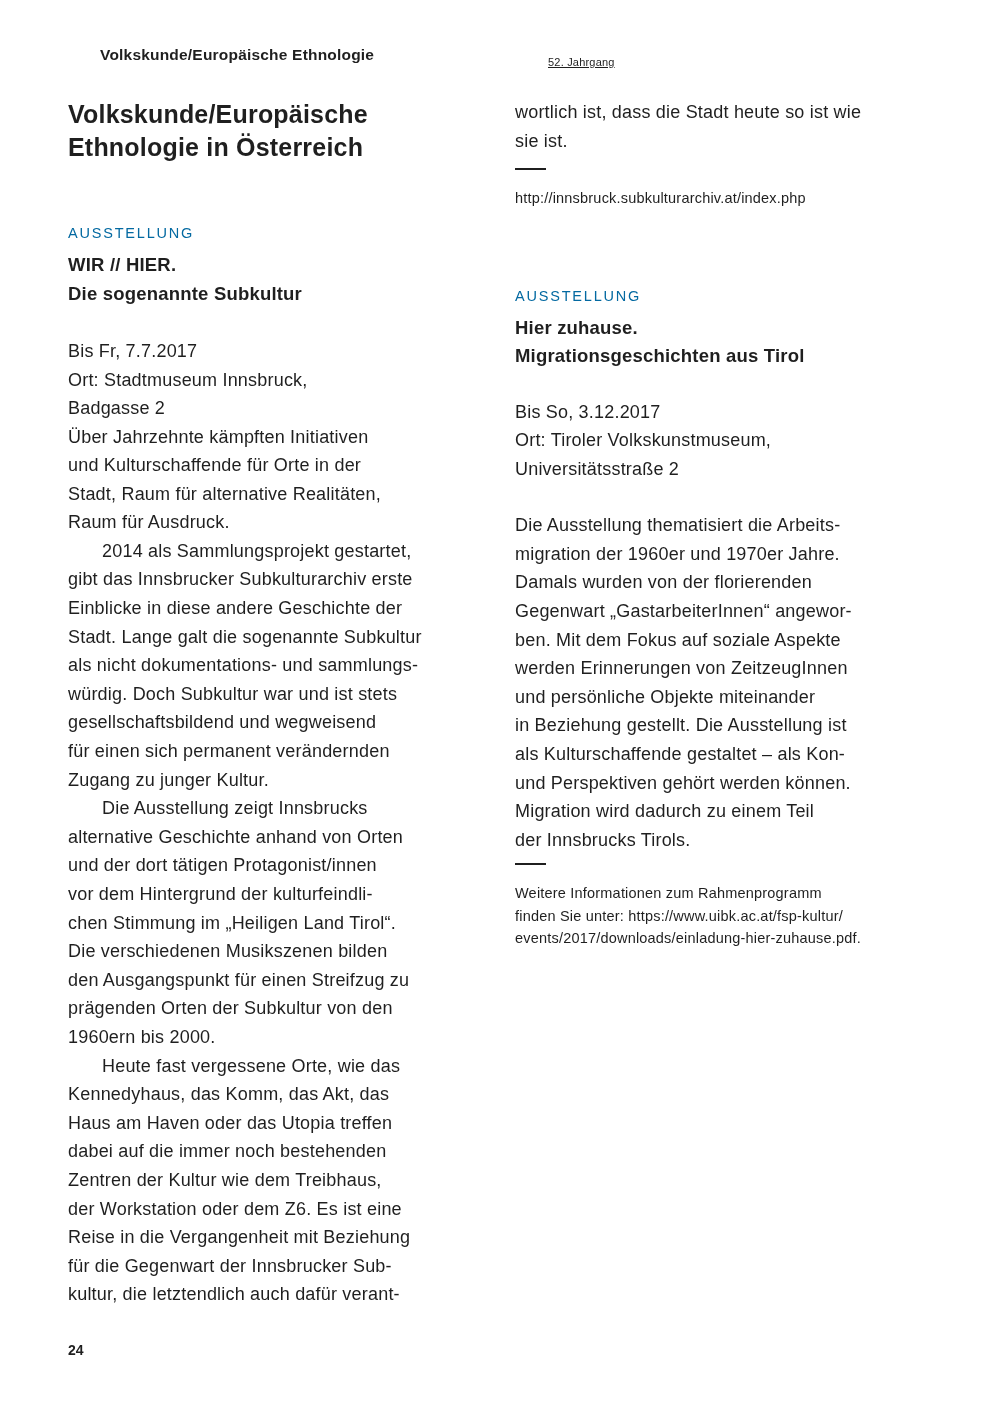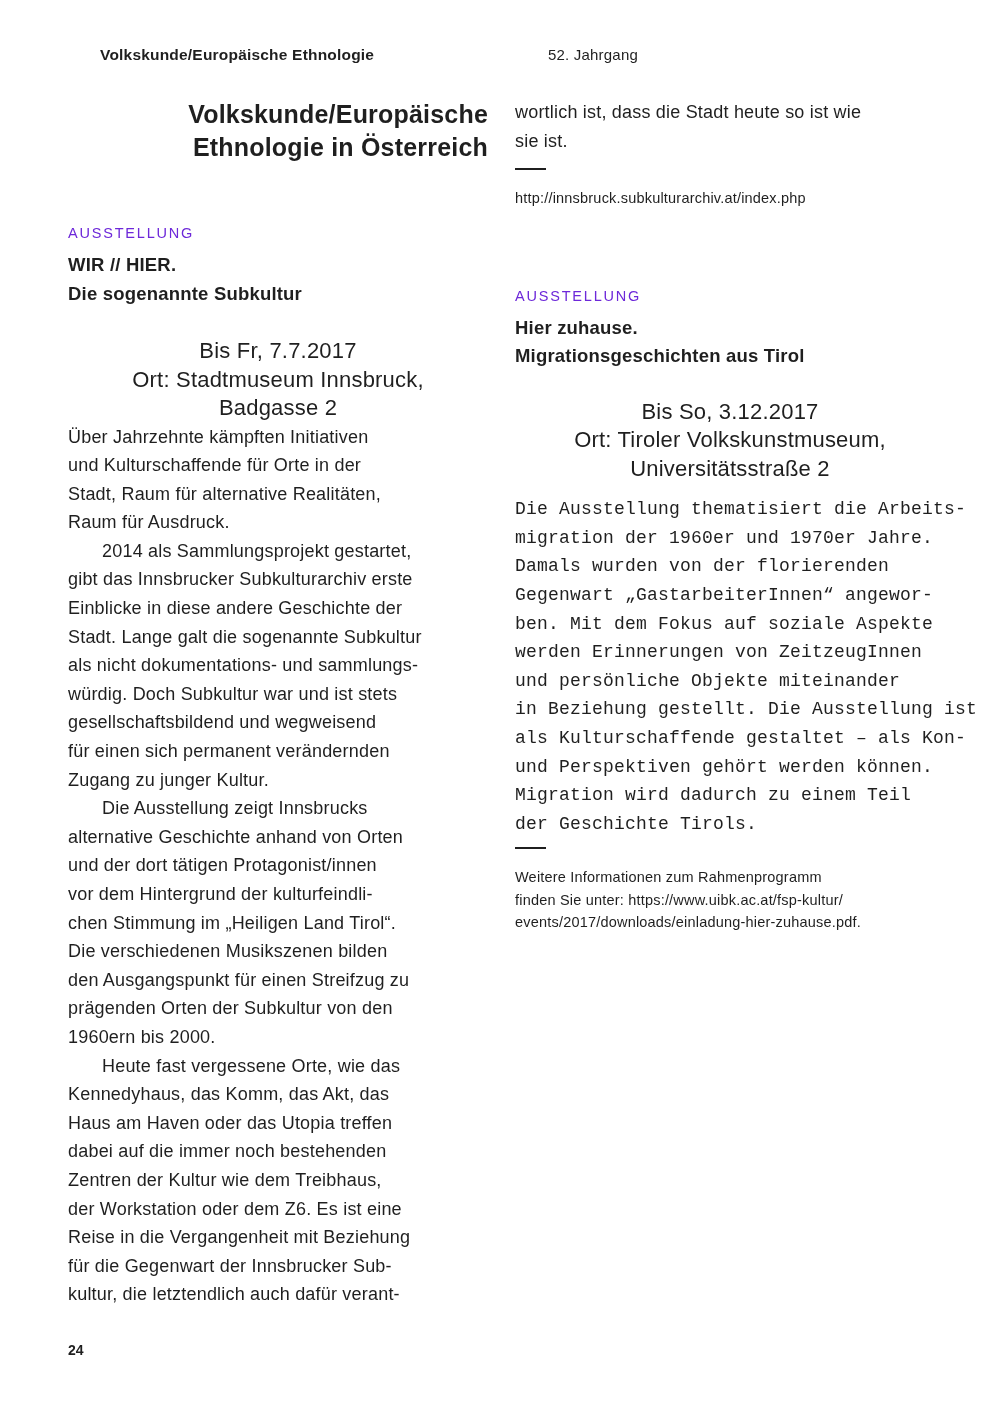--- a/index.html
+++ b/index.html
@@ -10,53 +10,53 @@
     color: #1f1f1f;
     overflow: hidden;
   }
   .page { position: relative; width: 1000px; height: 999px; background: #ffffff; }
 
   .runhead-left {
     position: absolute; left: 100px; top: 46px;
     font-size: 15.5px; font-weight: 700; letter-spacing: 0.2px;
   }
   .runhead-right {
-    position: absolute; left: 548px; top: 46px;
-    font-size: 15px; font-weight: 400; letter-spacing: 0.2px;
+    position: absolute; left: 548px; top: 56px;
+    font-size: 11px; font-weight: 400; letter-spacing: 0.2px; text-decoration: underline;
   }
 
   .col { position: absolute; top: 98px; }
   .col-left  { left: 68px;  width: 420px; }
   .col-right { left: 515px; width: 430px; }
 
   .page-title {
     margin: 0; font-size: 25px; line-height: 33px;
-    font-weight: 700; letter-spacing: 0.2px; text-align: right;
+    font-weight: 700; letter-spacing: 0.2px;
   }
 
   .kicker {
     font-size: 14.5px; line-height: 20px; letter-spacing: 1.8px;
-    color: #6d28d9; font-weight: 400;
+    color: #0369a1; font-weight: 400;
   }
   .col-left  .kicker { margin-top: 59px; }
   .col-right .kicker { margin-top: 76px; }
 
   .exh-title {
     margin: 8px 0 0 0; font-size: 18.5px; line-height: 28.5px;
     font-weight: 700; letter-spacing: 0.2px;
   }
 
-  .meta { font-size: 22px; line-height: 28.5px; letter-spacing: 0.2px; text-align: center; }
+  .meta { font-size: 18px; line-height: 28.5px; letter-spacing: 0.2px; }
   .col-left  .meta { margin-top: 29px; }
   .col-right .meta { margin-top: 27px; }
 
   .body { font-size: 18px; line-height: 28.6px; letter-spacing: 0.2px; }
   .col-left  .body { }
   .col-right .body.continuation { margin-top: 0; }
-  .col-right .body.main { margin-top: 12px; font-family: Liberation Mono, monospace; }
+  .col-right .body.main { margin-top: 28px; }
 
   .line { white-space: nowrap; }
   .line.indent { padding-left: 34px; }
 
   .rule {
     width: 31px; height: 2px; background: #1f1f1f;
   }
   .rule.first  { margin-top: 13px; }
   .rule.second { margin-top: 9px; }
 
@@ -156,21 +156,21 @@
         <div class="line">migration der 1960er und 1970er Jahre.</div>
         <div class="line">Damals wurden von der florierenden</div>
         <div class="line">Gegenwart „GastarbeiterInnen“ angewor-</div>
         <div class="line">ben. Mit dem Fokus auf soziale Aspekte</div>
         <div class="line">werden Erinnerungen von ZeitzeugInnen</div>
         <div class="line">und persönliche Objekte miteinander</div>
         <div class="line">in Beziehung gestellt. Die Ausstellung ist</div>
         <div class="line">als Kulturschaffende gestaltet – als Kon-</div>
         <div class="line">und Perspektiven gehört werden können.</div>
         <div class="line">Migration wird dadurch zu einem Teil</div>
-        <div class="line">der Geschichte Tirols.</div>
+        <div class="line">der Innsbrucks Tirols.</div>
       </div>
 
     <div class="rule second"></div>
 
     <div class="info">
 
     <div class="line">Weitere Informationen zum Rahmenprogramm</div>
         <div class="line">finden Sie unter: https://www.uibk.ac.at/fsp-kultur/</div>
         <div class="line">events/2017/downloads/einladung-hier-zuhause.pdf.</div>
       </div>

